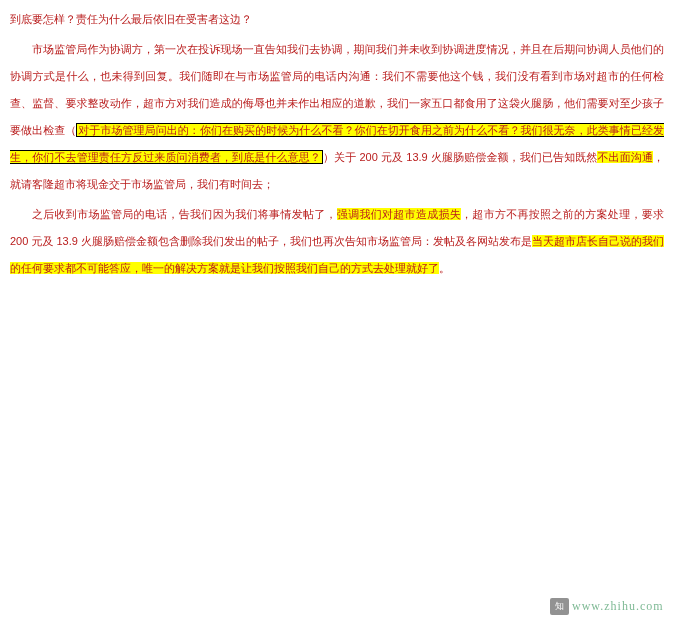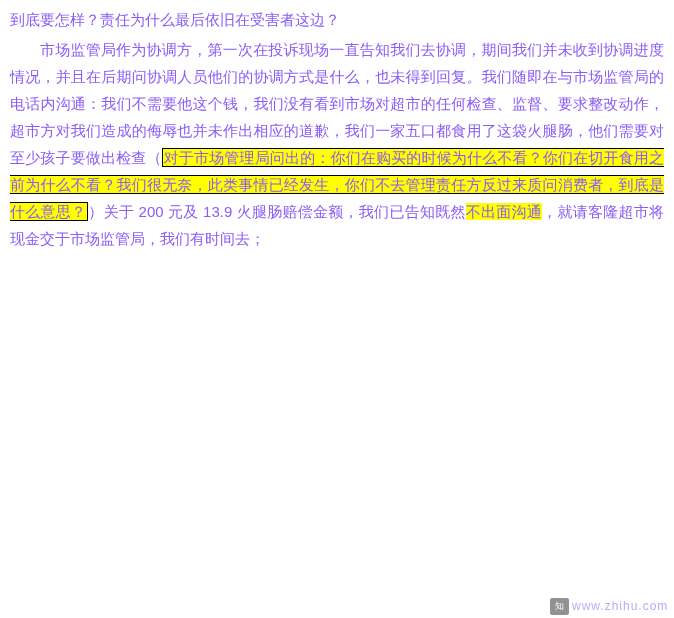--- a/index.html
+++ b/index.html
@@ -15,26 +15,26 @@
     overflow: hidden;
     position: relative;
   }
   #doc {
     padding: 6px 10px 0 10px;
     box-sizing: border-box;
     width: 674px;
   }
   p.para {
     margin: 0 0 3px 0;
-    font-size: 15px;
+    font-size: 11px;
     line-height: 27px;
     text-align: justify;
     text-justify: inter-ideograph;
     letter-spacing: 0px;
-    color: #8b5cf6;
+    color: #b91c1c;
   }
   p.indent {
     text-indent: 2em;
   }
   .hl {
     background: #ffff00;
   }
   .hl-box {
     background: #ffff00;
     border: 1px solid #000;
@@ -57,29 +57,30 @@
     background: #3a3a3a;
     color: #fff;
     font-size: 9px;
     line-height: 17px;
     text-align: center;
     border-radius: 2px;
     font-family: "Liberation Sans", sans-serif;
   }
   .wm-text {
     font-size: 12px;
-    color: #8b5cf6;
+    color: #15803d;
     letter-spacing: 1px;
-    font-family: Liberation Sans, sans-serif;
+    font-family: Liberation Serif, serif;
   }
 </style>
 </head>
 <body>
 
 <div id="doc">
     <p class="para"><span>到底要怎样？责任为什么最后依旧在受害者这边？</span></p>
     <p class="para indent"><span>市场监管局作为协调方，第一次在投诉现场一直告知我们去协调，期间我们并未收到协调进度情况，并且在后期问协调人员他们的协调方式是什么，也未得到回复。我们随即在与市场监管局的电话内沟通：我们不需要他这个钱，我们没有看到市场对超市的任何检查、监督、要求整改动作，超市方对我们造成的侮辱也并未作出相应的道歉，我们一家五口都食用了这袋火腿肠，他们需要对至少孩子要做出检查（</span><span class="hl-box">对于市场管理局问出的：你们在购买的时候为什么不看？你们在切开食用之前为什么不看？我们很无奈，此类事情已经发生，你们不去管理责任方反过来质问消费者，到底是什么意思？</span><span>）关于 200 元及 13.9 火腿肠赔偿金额，我们已告知既然</span><span class="hl">不出面沟通</span><span>，就请客隆超市将现金交于市场监管局，我们有时间去；</span></p>
+    <p class="para indent"><span>之后收到市场监管局的电话，告我们因为我们将事情发帖了，</span><span class="hl">强调我们对超市造成损失</span><span>，超市方不再按照之前的方案处理，要求 200 元及 13.9 火腿肠赔偿金额包含删除我们发出的帖子，我们也再次告知市场监管局：发帖及各网站发布是</span><span class="hl">当天超市店长自己说的我们的任何要求都不可能答应，唯一的解决方案就是让我们按照我们自己的方式去处理就好了</span><span>。</span></p>
   </div>
 
 <div class="watermark">
   <div class="wm-badge">知</div>
   <div class="wm-text">www.zhihu.com</div>
 </div>
 
 </body></html>

